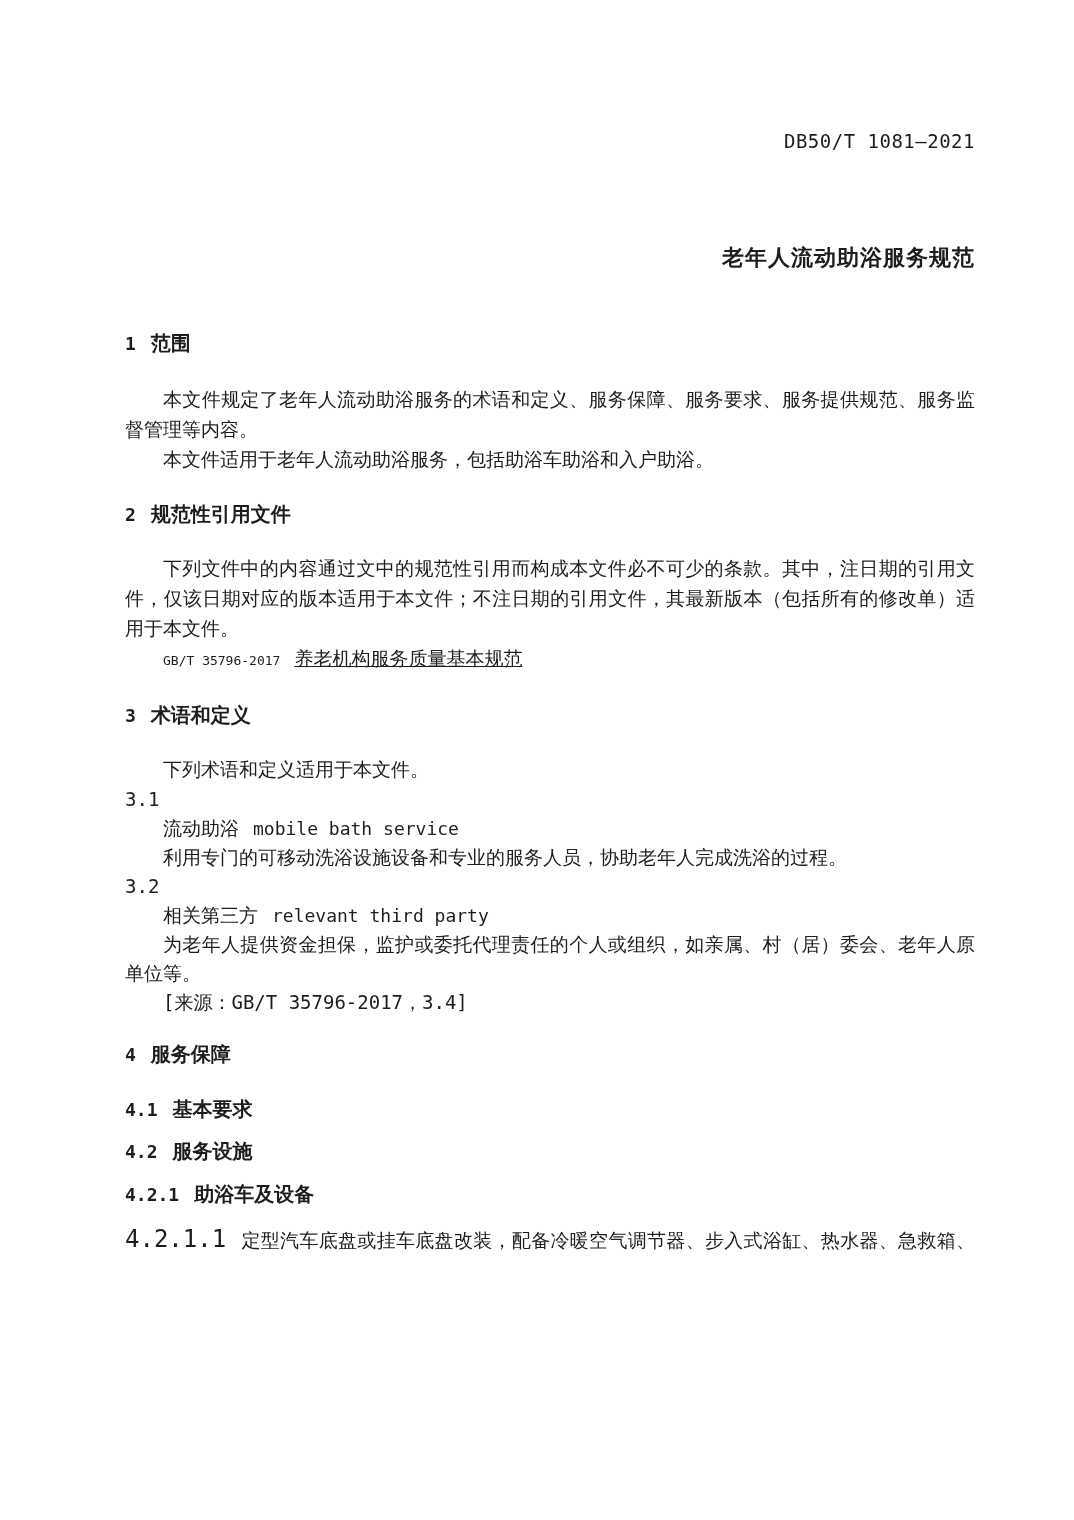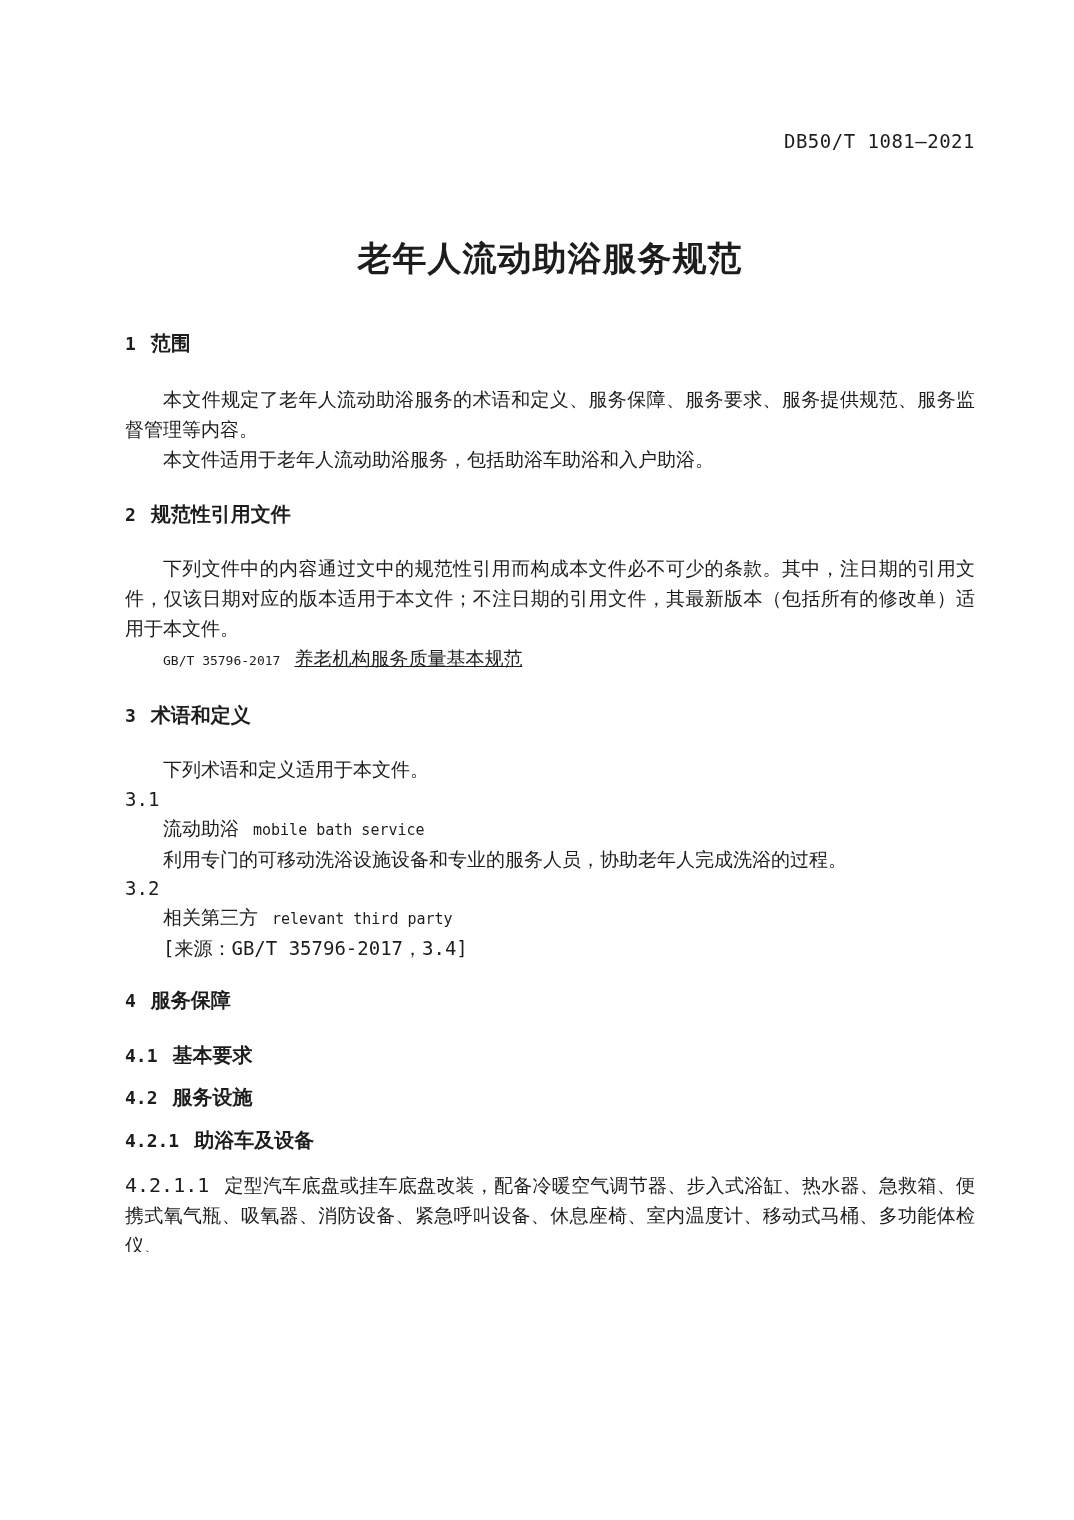--- a/index.html
+++ b/index.html
@@ -15,24 +15,24 @@
   }
   .doc-code{
     margin-top:126px;
     text-align:right;
     font-family:"DejaVu Sans Mono","Liberation Mono",monospace;
     font-size:19px; line-height:30px;
     letter-spacing:0.5px;
   }
   .doc-title{
     margin-top:80px;
-    text-align:center;
+    text-align:right;
     font-family:"Liberation Sans","DejaVu Sans",sans-serif;
     font-weight:bold;
-    font-size:34px; line-height:44px;
+    font-size:22px; line-height:44px;
     letter-spacing:1px;
   }
   .h-clause{
     font-family:"Liberation Sans","DejaVu Sans",sans-serif;
     font-weight:bold;
     font-size:20px; line-height:30px;
   }
   .h-clause .no{
     font-family:"DejaVu Sans Mono","Liberation Mono",monospace;
     font-weight:bold;
@@ -57,28 +57,28 @@
     font-size:18px;
   }
   .term-line{ text-indent:2em; }
   .term-zh{
     font-family:"Liberation Sans","DejaVu Sans",sans-serif;
     font-weight:normal;
     font-size:19px;
   }
   .term-en{
     font-family:"DejaVu Sans Mono","Liberation Mono",monospace;
-    font-size:15px;
+    font-size:18px;
     margin-left:14px;
   }
   .term-def{ text-align:justify; text-indent:2em; }
   .term-source{ text-indent:2em; font-family:"DejaVu Sans Mono","Liberation Mono",monospace; font-size:18px; }
   .p-num{
     font-family:"DejaVu Sans Mono","Liberation Mono",monospace;
-    font-size:20px;
+    font-size:24px;
     margin-right:15px;
   }
   .footer-pageno{
     margin-top:49px;
     text-align:right;
     padding-right:24px;
     font-family:"DejaVu Sans Mono","Liberation Mono",monospace;
     font-size:18px; line-height:30px;
   }
 </style>
@@ -114,20 +114,21 @@
     <p class="term-no">3.1</p>
     <p class="term-line">
       <span class="term-zh">流动助浴</span><span class="term-en">mobile bath service</span>
     </p>
     <p class="term-def">利用专门的可移动洗浴设施设备和专业的服务人员，协助老年人完成洗浴的过程。</p>
 
     <p class="term-no">3.2</p>
     <p class="term-line">
       <span class="term-zh">相关第三方</span><span class="term-en">relevant third party</span>
     </p>
+    <p class="term-def">为老年人提供资金担保，监护或委托代理责任的个人或组织，如亲属、村（居）委会、老年人原单位等。</p>
     <p class="term-source">[来源：GB/T 35796-2017，3.4]</p>
   </div>
 
   <div class="h-clause" style="margin-top:22px">
     <span class="no">4</span><span>服务保障</span>
   </div>
 
   <div class="h-clause" style="margin-top:24px">
     <span class="no">4.1</span><span>基本要求</span>
   </div>

